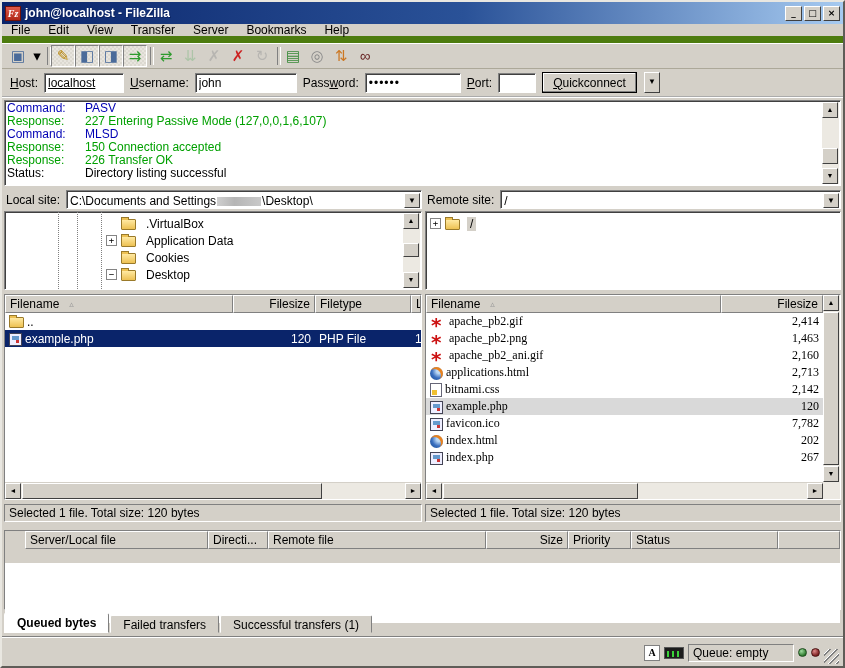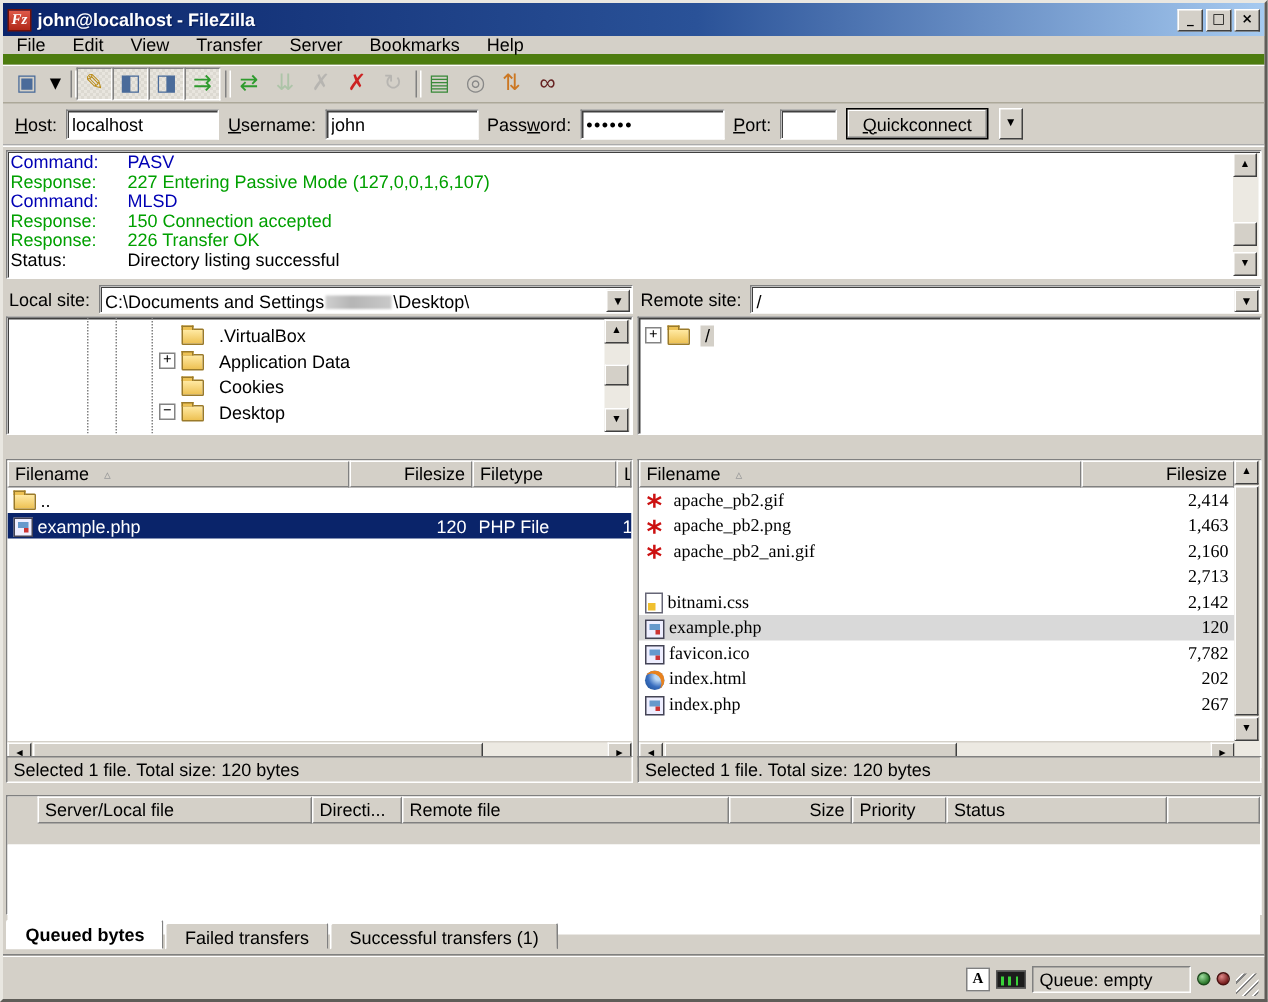--- a/index.html
+++ b/index.html
@@ -39,21 +39,21 @@
     border-left:1px solid #808080; border-right:1px solid #fff; }
   .tglyph { font-size:15px; line-height:15px; }
 
   
   .qcbar { left:0; top:67px; width:841px; height:29px; display:flex; align-items:center; gap:6px;
     padding-left:8px; border-bottom:2px groove #fff; }
   .lbl { white-space:nowrap; }
   .u { text-decoration:underline; }
   .tbox { height:20px; border:1px solid; border-color:#808080 #fff #fff #808080; background:#fff;
     box-shadow:1px 1px 0 #404040 inset; padding:2px 3px; font:12px "Liberation Sans",sans-serif; }
-  .t-host{width:102px;} .t-user{width:102px;} .t-pass{width:96px; letter-spacing:1px;} .t-port{width:38px;}
+  .t-host{width:80px;text-decoration:underline;} .t-user{width:102px;} .t-pass{width:96px; letter-spacing:1px;} .t-port{width:38px;}
   .qcbtn { height:21px; padding:1px 10px; background:#d4d0c8; border:1px solid #000;
     box-shadow:-1px -1px 0 #808080 inset,1px 1px 0 #fff inset; font:12px "Liberation Sans",sans-serif; }
   .qcdrop { width:16px; height:21px; background:#d4d0c8; border:1px solid; border-color:#fff #404040 #404040 #fff;
     font-size:8px; line-height:18px; text-align:center; margin-left:1px; }
 
   
   .log { left:2px; top:98px; width:837px; height:86px; background:#fff;
     border:1px solid; border-color:#808080 #fff #fff #808080; box-shadow:1px 1px 0 #404040 inset;
     overflow:hidden; padding:1px 0 0 2px; position:absolute; }
   .logline { display:flex; line-height:13px; }
@@ -100,21 +100,21 @@
   .icon-php::after,.icon-ico::after { content:""; position:absolute; right:2px; bottom:2px; width:3px; height:3px; background:#c33; }
   .icon-image::before { content:"*"; position:absolute; left:1px; top:7px; color:#cc1111;
     font:bold 20px/6px "DejaVu Sans",sans-serif; }
   .icon-firefox { width:13px; height:13px; margin-top:1px; border-radius:50%;
     background:radial-gradient(circle at 68% 32%,#bcd9f5 0 18%,#3a6fc0 55%,#184a8a 100%);
     box-shadow:-2px 2px 0 #e8821e inset; }
   .icon-css { width:12px; height:14px; background:#fff; border:1px solid #667; }
   .icon-css::after { content:""; position:absolute; left:1px; bottom:1px; width:5px; height:5px; background:#f0c030; }
 
   
-  .listframe { position:absolute; left:0; top:116px; right:0; height:206px;
+  .listframe { position:absolute; left:0; top:104px; right:0; height:206px;
     border:1px solid; border-color:#808080 #fff #fff #808080; background:#fff; }
   .lheader { display:flex; height:18px; background:#d4d0c8; }
   .hcell { border:1px solid; border-color:#fff #808080 #808080 #fff; padding:1px 4px; height:18px;
     white-space:nowrap; overflow:hidden; display:flex; align-items:center; }
   .hcell.r { justify-content:flex-end; }
   .sort { font-size:9px; color:#9a9a9a; margin-left:10px; }
   .lbody { background:#fff; overflow:hidden; }
   .frow { height:17px; display:flex; align-items:center; }
   .frow .cell { padding:0 4px; white-space:nowrap; overflow:hidden; display:flex; align-items:center; height:17px; }
   .frow .r { justify-content:flex-end; }
@@ -433,20 +433,24 @@
 
             <div class="frow">
               <span class="cell c1">
                 <span class="fi icon-image"></span>
                 <span>apache_pb2_ani.gif</span>
               </span>
               <span class="cell c2 r" style="flex:1">2,160</span>
             </div>
 
             <div class="frow">
+              <span class="cell c1">
+                <span class="fi icon-firefox"></span>
+                <span>applications.html</span>
+              </span>
               <span class="cell c2 r" style="flex:1">2,713</span>
             </div>
 
             <div class="frow">
               <span class="cell c1">
                 <span class="fi icon-css"></span>
                 <span>bitnami.css</span>
               </span>
               <span class="cell c2 r" style="flex:1">2,142</span>
             </div>

